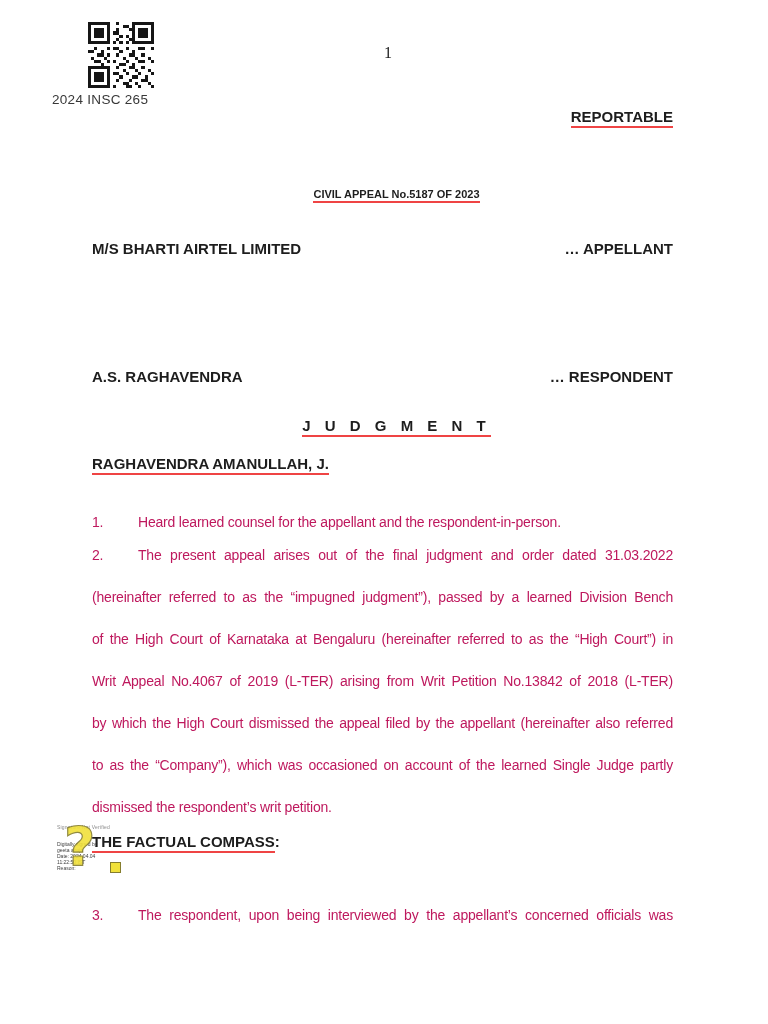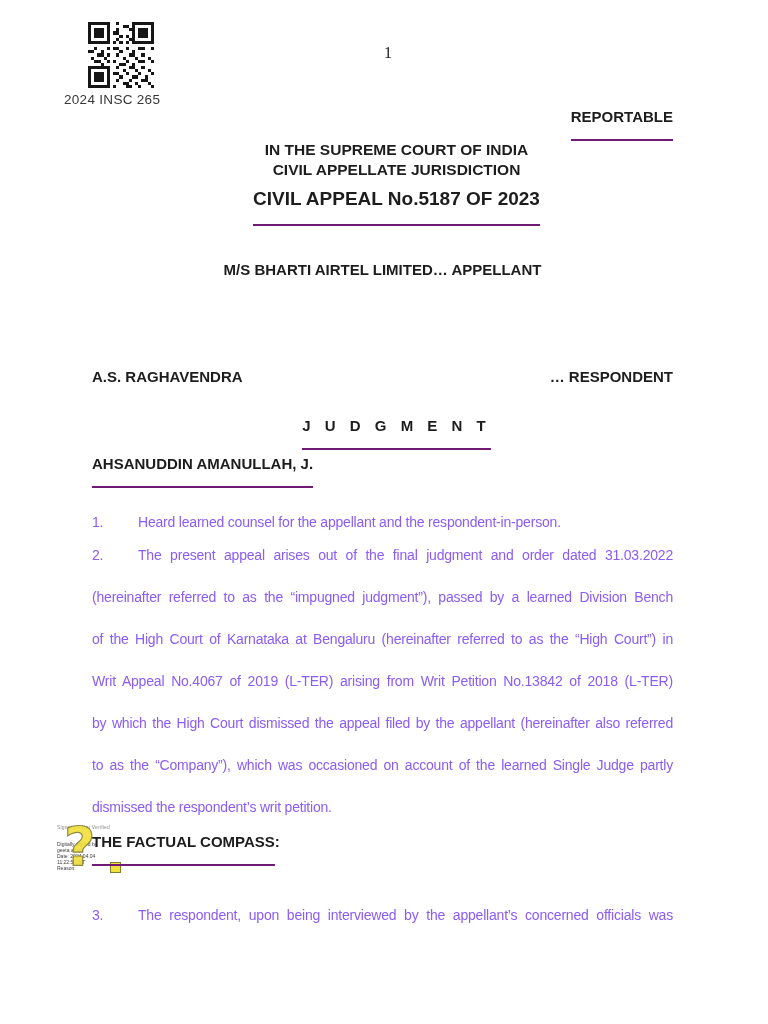--- a/index.html
+++ b/index.html
@@ -2,44 +2,44 @@
 <html><head>
 <meta charset="utf-8">
 <style>
   html,body{margin:0;padding:0;background:#e8e8e8;}
   .page{position:relative;width:768px;height:1024px;background:#ffffff;margin:0 auto;
         font-family:"Liberation Sans",sans-serif;color:#1d1d1d;overflow:hidden;}
   .col{position:absolute;left:92px;top:0;width:581px;height:1024px;z-index:3;}
   .abs{position:absolute;left:0;right:0;}
   .b{font-weight:bold;}
   .center{text-align:center;}
-  .u2{display:inline-block;border-bottom:2px solid #701a75;padding-bottom:14px;}
+  .u2{display:inline-block;border-bottom:2px solid #ef4444;padding-bottom:1px;}
   
   .pageno{position:absolute;top:44px;left:0;right:0;text-align:center;
           font-family:"Liberation Serif",serif;font-size:16px;color:#222;transform:translateX(4px);z-index:2;}
   .qr{position:absolute;left:88px;top:22px;width:66px;height:66px;z-index:2;}
-  .insc{position:absolute;left:64px;top:92px;font-size:13.5px;letter-spacing:.3px;color:#383838;z-index:2;}
+  .insc{position:absolute;left:52px;top:92px;font-size:13.5px;letter-spacing:.3px;color:#383838;z-index:2;}
   
   .reportable{top:108px;text-align:right;font-size:15px;}
   .court{top:140px;font-size:15.5px;line-height:20px;transform:translateX(14px);}
-  .appealno{top:188px;font-size:19px;transform:translateX(14px);}
+  .appealno{top:188px;font-size:11px;transform:translateX(14px);}
   
   .party{display:flex;justify-content:space-between;font-size:15px;font-weight:bold;}
-  .party-1{top:261px;justify-content:center;}
+  .party-1{top:240px;}
   .versus{top:311px;font-size:15px;font-weight:bold;font-style:italic;transform:translateX(12px);}
   .party-2{top:368px;}
   .jtitle{top:417px;font-size:15px;transform:translateX(14px);letter-spacing:5px;}
   .judge{top:455px;font-size:15px;}
   
   .para{position:absolute;left:0;right:0;}
   .p1{top:501px;}
   .p2{top:534px;}
   .p3{top:894px;}
   .bl{font-size:14px;letter-spacing:-0.2px;height:42px;line-height:42px;
-      text-align:justify;text-align-last:justify;color:#8b5cf6;white-space:normal;}
+      text-align:justify;text-align-last:justify;color:#be185d;white-space:normal;}
   .bl.last{text-align-last:left;}
   .pnum{display:inline-block;width:46px;}
   .compass{top:833px;font-size:15px;}
   
   .stamp{position:absolute;left:56px;top:824px;width:80px;height:66px;z-index:1;}
   .stamp .status{position:absolute;left:1px;top:0;font-size:5px;color:#8b8b8b;letter-spacing:.2px;white-space:nowrap;}
   .stamp .dline{position:absolute;left:1px;font-size:5px;line-height:6px;color:#3e3e3e;white-space:nowrap;}
   .d1{top:17px;} .d2{top:23px;} .d3{top:29px;} .d4{top:35px;} .d5{top:41px;}
   .scribble{position:absolute;left:8px;top:-4px;font-size:54px;line-height:54px;font-weight:bold;
             color:#f1e13b;-webkit-text-stroke:1.2px #857d2e;opacity:.9;z-index:2;
@@ -128,24 +128,20 @@
   </div>
   <div class="insc">2024 INSC 265</div>
   <div class="pageno">1</div>
 
   <div class="col">
 
     <div class="abs reportable">
       <span class="b u2">REPORTABLE</span>
     </div>
 
-    <div class="abs center court b">
-      <div>IN THE SUPREME COURT OF INDIA</div>
-      <div>CIVIL APPELLATE JURISDICTION</div>
-    </div>
 
     <div class="abs center appealno">
       <span class="b u2">CIVIL APPEAL No.5187 OF 2023</span>
     </div>
 
     <div class="abs party party-1">
       <span>M/S BHARTI AIRTEL LIMITED</span>
       <span>…  APPELLANT</span>
     </div>
 
@@ -153,21 +149,21 @@
     <div class="abs party party-2">
       <span>A.S. RAGHAVENDRA</span>
       <span>…  RESPONDENT</span>
     </div>
 
     <div class="abs center jtitle">
       <span class="b u2">J U D G M E N T</span>
     </div>
 
     <div class="abs judge">
-      <span class="b u2">AHSANUDDIN AMANULLAH, J.</span>
+      <span class="b u2">RAGHAVENDRA AMANULLAH, J.</span>
     </div>
 
     <div class="para p1">
       <div class="bl last"><span class="pnum">1.</span><span>Heard learned counsel for the appellant and the respondent-in-person.</span></div>
     </div>
 
     <div class="para p2">
       <div class="bl"><span class="pnum">2.</span><span>The present appeal arises out of the final judgment and order dated 31.03.2022</span></div>
       <div class="bl">(hereinafter referred to as the “impugned judgment”), passed by a learned Division Bench</div>
       <div class="bl">of the High Court of Karnataka at Bengaluru (hereinafter referred to as the “High Court”) in</div>

